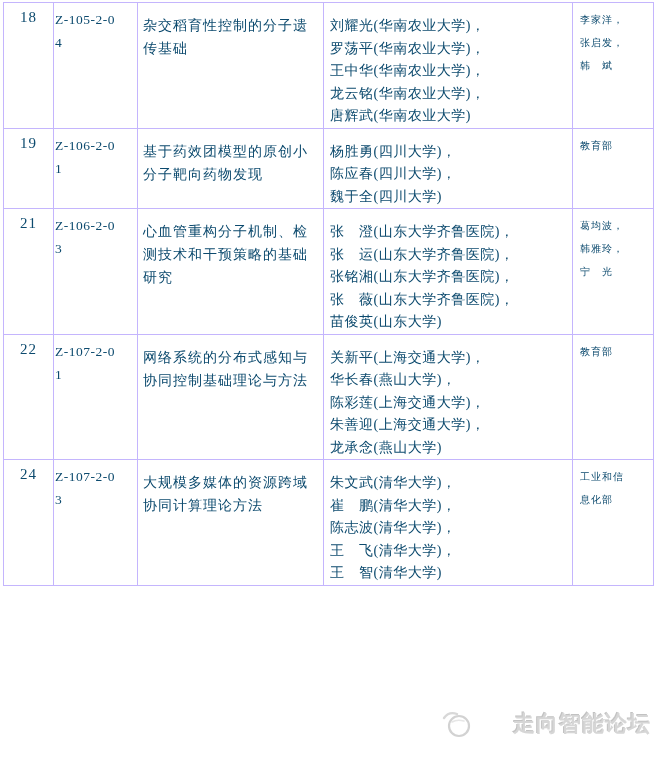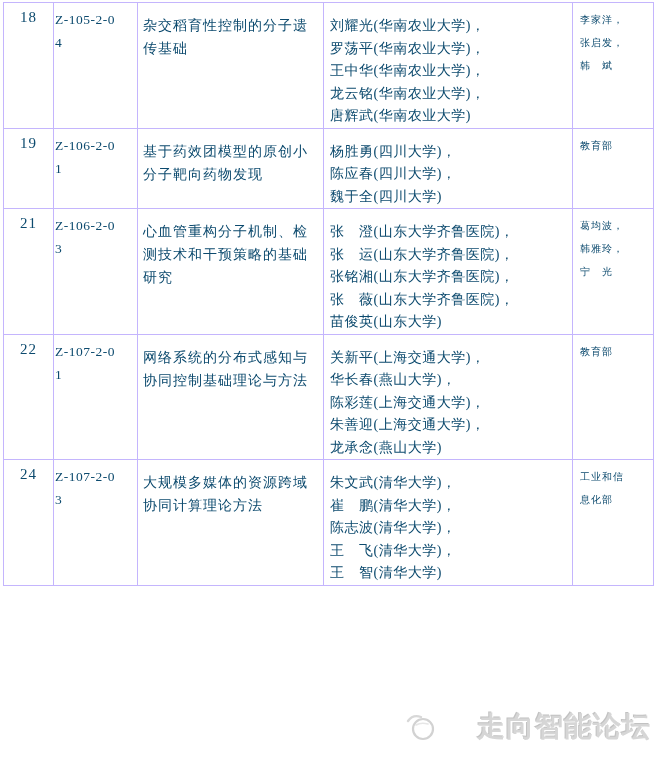--- a/index.html
+++ b/index.html
@@ -42,21 +42,21 @@
   .c-nom{
     font-size:10px;letter-spacing:1px;line-height:23px;
     white-space:pre;padding:5px 2px 0 7px;
   }
   .watermark{
     position:absolute;right:5px;top:708px;
     display:flex;align-items:center;gap:7px;
   }
   .watermark .wm-text{
     font-family:"Liberation Sans","DejaVu Sans",sans-serif;
-    font-weight:bold;font-size:28px;letter-spacing:1px;
+    font-weight:bold;font-size:22px;letter-spacing:1px;
     color:#d6d6d6;
     text-shadow:1px 1px 0 #ffffff,-1px -1px 0 #c2c2c2;
     margin-left:32px;
   }
   .wm-logo{display:block;}
 </style>
 </head>
 <body>
 
 <table>

